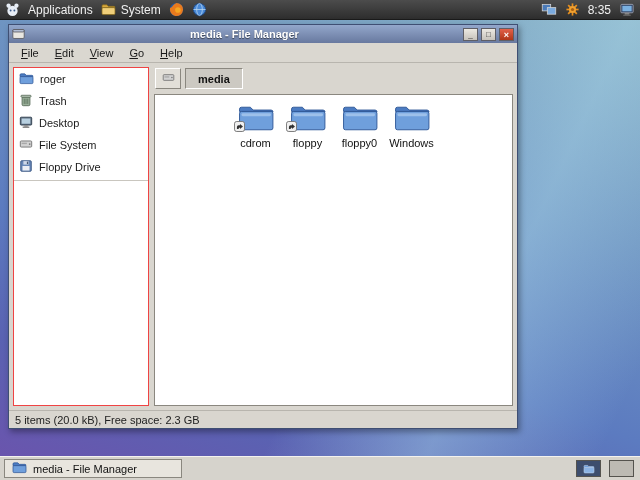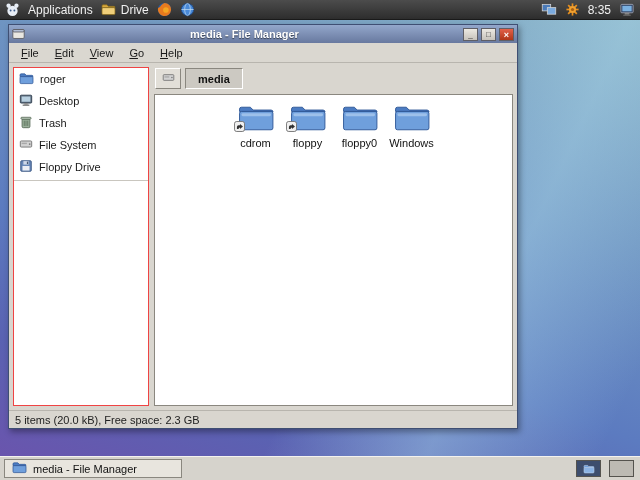--- a/index.html
+++ b/index.html
@@ -135,21 +135,21 @@
     <div class="panel-item">
       <span>Applications</span>
     </div>
     <div class="panel-item">
       <span>
           <svg width="15" height="13" viewBox="0 0 16 14">
             <path d="M1 5 V3.2 q0-1.2 1.2-1.2 h4 l1.5 1.6 h6.1 q1.2 0 1.2 1.2 V5 z" fill="#d8a93e" stroke="#8a6a1a" stroke-width="0.8"></path>
             <rect x="1" y="5" width="14" height="7.5" rx="1.2" fill="#f0cf7a" stroke="#8a6a1a" stroke-width="0.8"></rect>
           </svg>
         </span>
-      <span>Drive</span>
+      <span>System</span>
     </div>
     <div class="panel-item">
       <span>
           <svg width="15" height="15" viewBox="0 0 16 16">
             <circle cx="8" cy="8" r="7" fill="#2a5ba0"></circle>
             <path d="M8 1 a7 7 0 1 1 -6.8 5.3 q2.3-0.6 3.3-2.8 a7 7 0 0 1 3.5-2.5 z" fill="#e87a1e"></path>
             <circle cx="9.5" cy="8.5" r="3" fill="#f5a623"></circle>
           </svg>
         </span>
     </div>
@@ -226,36 +226,36 @@
       <div class="sidebar">
         <div class="side-item">
           <span><svg width="15" height="13" viewBox="0 0 16 14">
                 <path d="M1 5 V3.2 q0-1.2 1.2-1.2 h4 l1.5 1.6 h6.1 q1.2 0 1.2 1.2 V5 z" fill="#4c7cc2" stroke="#2f5898" stroke-width="0.8"></path>
                 <rect x="1" y="5" width="14" height="7.5" rx="1.2" fill="#6f9fdc" stroke="#2f5898" stroke-width="0.8"></rect>
               </svg></span>
           <span>roger</span>
         </div>
         <div class="side-item">
           <span><svg width="14" height="14" viewBox="0 0 16 16">
-                <rect x="1.5" y="2.5" width="13" height="9" rx="1" fill="#5f6f80" stroke="#2a3a4a"></rect>
-                <rect x="3" y="4" width="10" height="6" fill="#b8d0e0"></rect>
-                <rect x="6" y="11.5" width="4" height="1.8" fill="#8a8a8a"></rect>
-                <rect x="4.2" y="13.2" width="7.6" height="1.4" fill="#6a6a6a"></rect>
-              </svg></span>
-          <span>Desktop</span>
-        </div>
-        <div class="side-item">
-          <span><svg width="14" height="14" viewBox="0 0 16 16">
                 <rect x="3.5" y="4.5" width="9" height="10" rx="1.5" fill="#9ab09a" stroke="#4d604d" stroke-width="0.9"></rect>
                 <rect x="2.2" y="2.6" width="11.6" height="2.2" rx="1" fill="#c2d2c2" stroke="#4d604d" stroke-width="0.9"></rect>
                 <line x1="6" y1="6.5" x2="6" y2="12.5" stroke="#5f735f"></line>
                 <line x1="8" y1="6.5" x2="8" y2="12.5" stroke="#5f735f"></line>
                 <line x1="10" y1="6.5" x2="10" y2="12.5" stroke="#5f735f"></line>
               </svg></span>
           <span>Trash</span>
+        </div>
+        <div class="side-item">
+          <span><svg width="14" height="14" viewBox="0 0 16 16">
+                <rect x="1.5" y="2.5" width="13" height="9" rx="1" fill="#5f6f80" stroke="#2a3a4a"></rect>
+                <rect x="3" y="4" width="10" height="6" fill="#b8d0e0"></rect>
+                <rect x="6" y="11.5" width="4" height="1.8" fill="#8a8a8a"></rect>
+                <rect x="4.2" y="13.2" width="7.6" height="1.4" fill="#6a6a6a"></rect>
+              </svg></span>
+          <span>Desktop</span>
         </div>
         <div class="side-item">
           <span><svg width="14" height="14" viewBox="0 0 16 16">
                 <rect x="1.5" y="4.5" width="13" height="7" rx="1" fill="#d2d2d2" stroke="#6f6f6f"></rect>
                 <rect x="3" y="6.5" width="6" height="1.6" fill="#a8a8a8"></rect>
                 <circle cx="12.2" cy="8" r="1" fill="#7a7a7a"></circle>
               </svg></span>
           <span>File System</span>
         </div>
         <div class="side-item">

